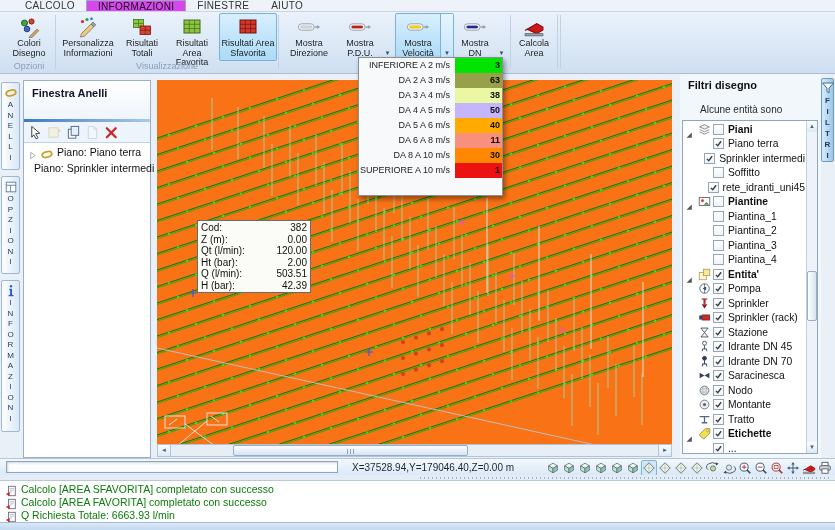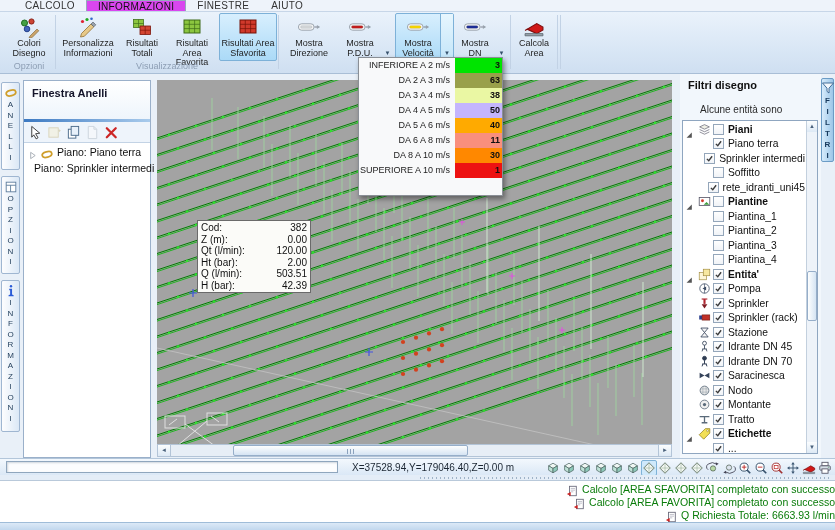--- a/index.html
+++ b/index.html
@@ -52,21 +52,21 @@
   .tbico.dim { opacity:.4; }
   #anelli-tree { flex:1; background:#fff; padding-top:3px; }
   .atree-row { display:flex; align-items:flex-start; height:16px; padding-left:4px; gap:3px; }
   .atree-row .expander { width:9px; height:9px; display:inline-block; }
   .atree-row .expander svg { width:100%; height:100%; }
   .atree-row .ring { width:14px; height:11px; display:inline-block; }
   .atree-row .ring svg { width:100%; height:100%; }
   .alabel { font-size:10.5px; color:#101010; white-space:nowrap; }
 
   
-  #canvas { position:absolute; left:157px; top:80px; width:515px; height:364px; background:#a3a3a3; overflow:hidden; }
+  #canvas { position:absolute; left:157px; top:80px; width:515px; height:364px; background:#f97316; overflow:hidden; }
   #canvas svg.scene { position:absolute; inset:0; }
   #tooltip { position:absolute; left:40px; top:140px; width:114px; background:#fbfbf8; border:1px solid #6a6a6a; z-index:10; padding:1px 0; }
   .tt-row { display:flex; font-size:10px; line-height:11.5px; padding:0 3px; color:#101010; }
   .tt-label { flex:1; text-align:left; }
   .tt-value { text-align:right; }
   #canvas-hscroll { position:absolute; left:157px; top:444px; width:515px; height:13px; background:#e7eef6; border:1px solid #b3c4d7; }
   .harrow { position:absolute; top:0; width:13px; height:11px; font-size:6px; line-height:11px; text-align:center; color:#4a617c; background:linear-gradient(#fbfdfe,#dde9f5); border-right:1px solid #b3c4d7; }
   .harrow.right { right:0; border-right:none; border-left:1px solid #b3c4d7; }
   #hthumb { position:absolute; left:75px; top:0; width:235px; height:11px; background:linear-gradient(#fdfefe,#d5e4f3); border:1px solid #96aec9; border-radius:2px; }
   #hthumb .grip { position:absolute; left:50%; top:3px; width:9px; height:5px; margin-left:-4px;
@@ -96,21 +96,21 @@
   #progress { position:absolute; left:6px; top:2px; width:332px; height:12px; background:#fcfdfe; border:1px solid #8fa6bd; box-shadow:inset 1px 1px 2px rgba(120,140,160,.35); }
   #coords { position:absolute; left:352px; top:3px; font-size:10px; color:#1c2733; }
   #view-toolbar { position:absolute; right:2px; top:0; height:17px; display:flex; align-items:center; }
   .vtico { width:16px; height:16px; padding:1px; }
   .vtico svg { width:100%; height:100%; }
   .vtico.selv { background:#cfe9fb; border:1px solid #7fb3d8; border-radius:2px; padding:0; }
   #splitter { position:absolute; left:0; top:475px; width:835px; height:5px; background:#e4edf7; }
   #splitter .dots { position:absolute; left:420px; right:4px; top:2px; height:2px;
     background:repeating-linear-gradient(90deg,#9fb3c8 0 1px,transparent 1px 4px); }
   #log { position:absolute; left:0; top:480px; width:835px; height:42px; background:#fff; border-top:1px solid #b9c9da; overflow:hidden; padding-top:1px; }
-  .log-row { display:flex; align-items:center; height:13px; padding-left:5px; gap:4px;justify-content:flex-end; }
+  .log-row { display:flex; align-items:center; height:13px; padding-left:5px; gap:4px; }
   .log-ico { width:12px; height:12px; flex:0 0 12px; }
   .log-ico svg { width:100%; height:100%; }
   .log-text { font-size:10.5px; color:#0a7c0a; white-space:nowrap; }
   #bottomstrip { position:absolute; left:0; top:522px; width:835px; height:8px; background:linear-gradient(#dcE9f7,#c2d8ee); border-top:1px solid #9fbcd8; }
 </style>
 </head>
 <body>
 
 <div id="app">
 

